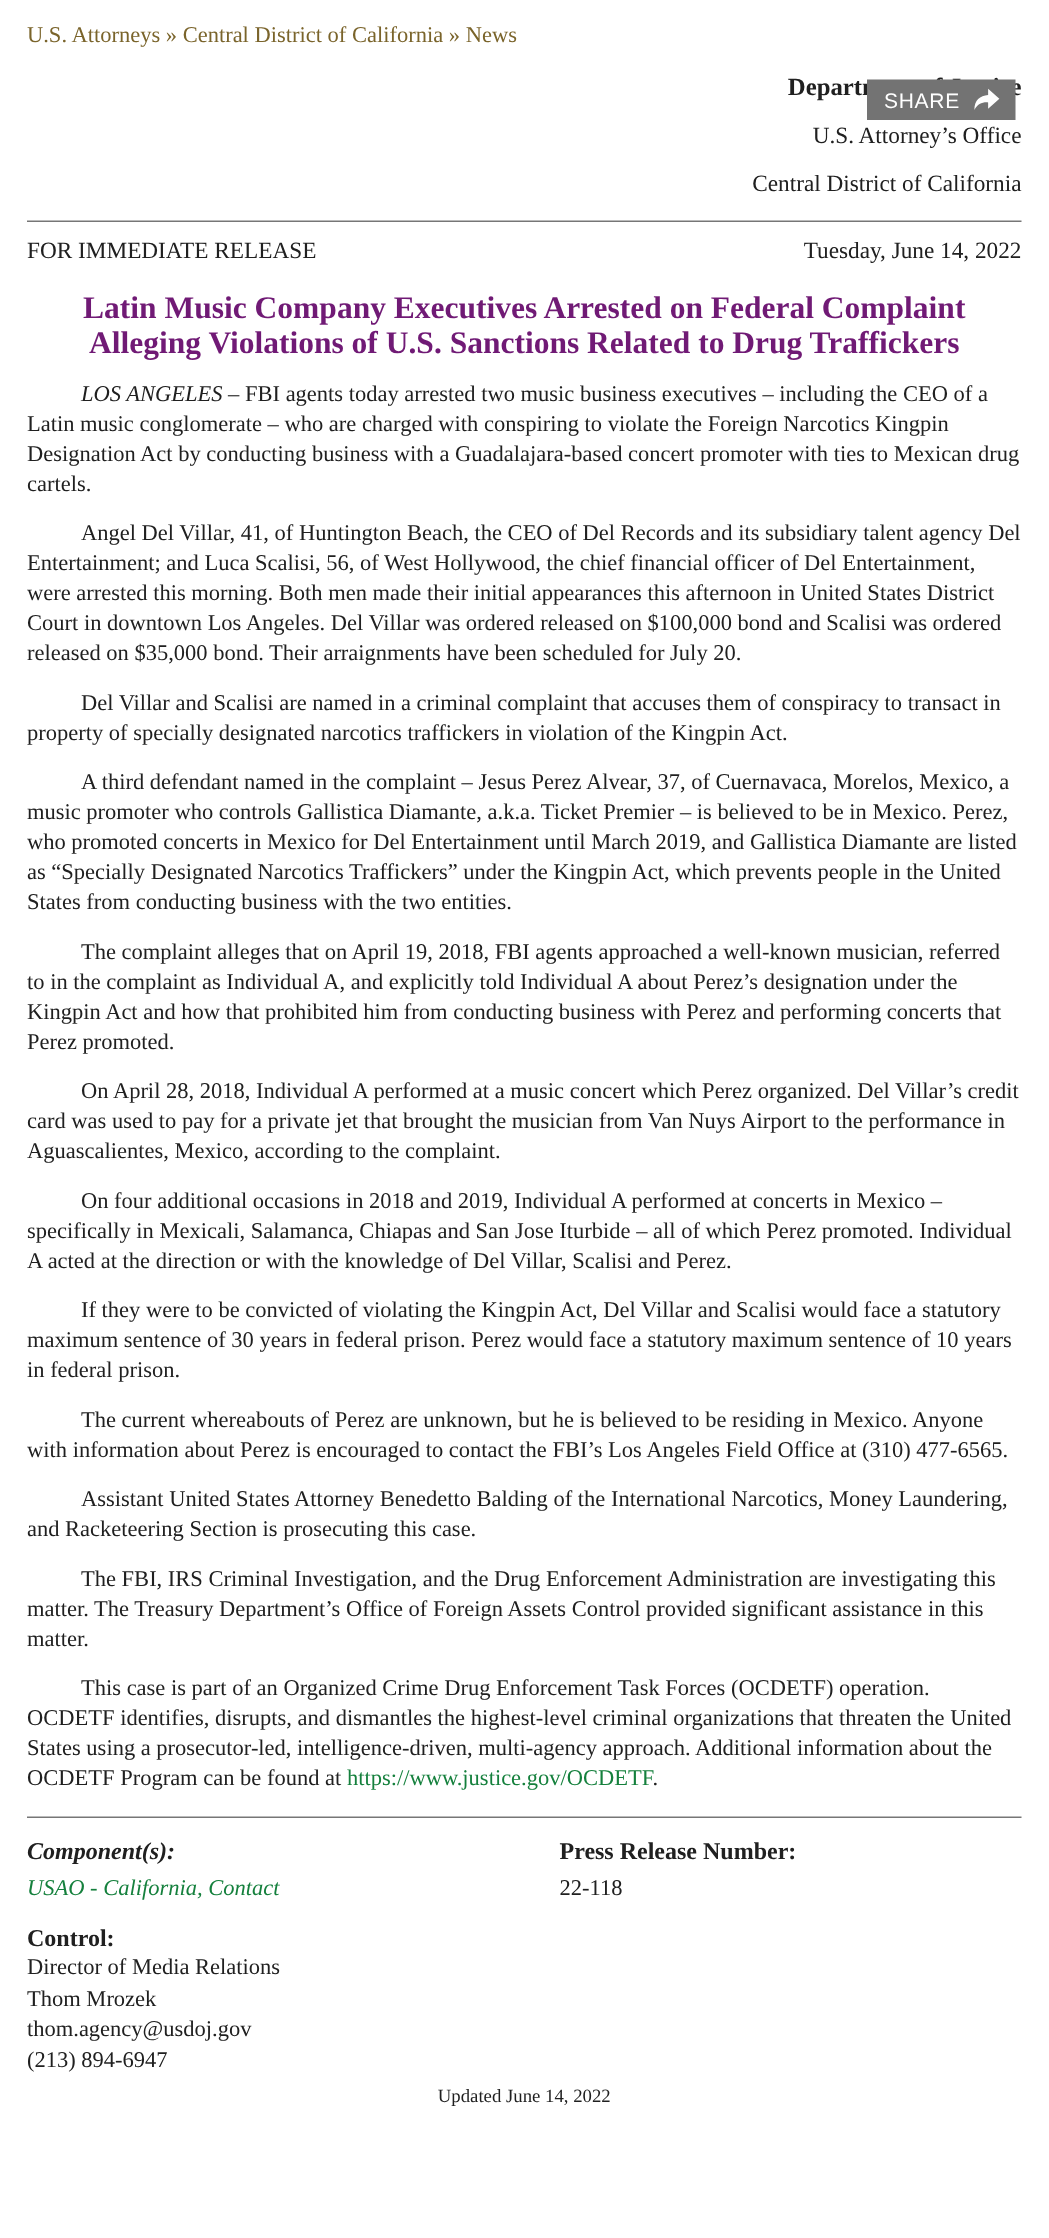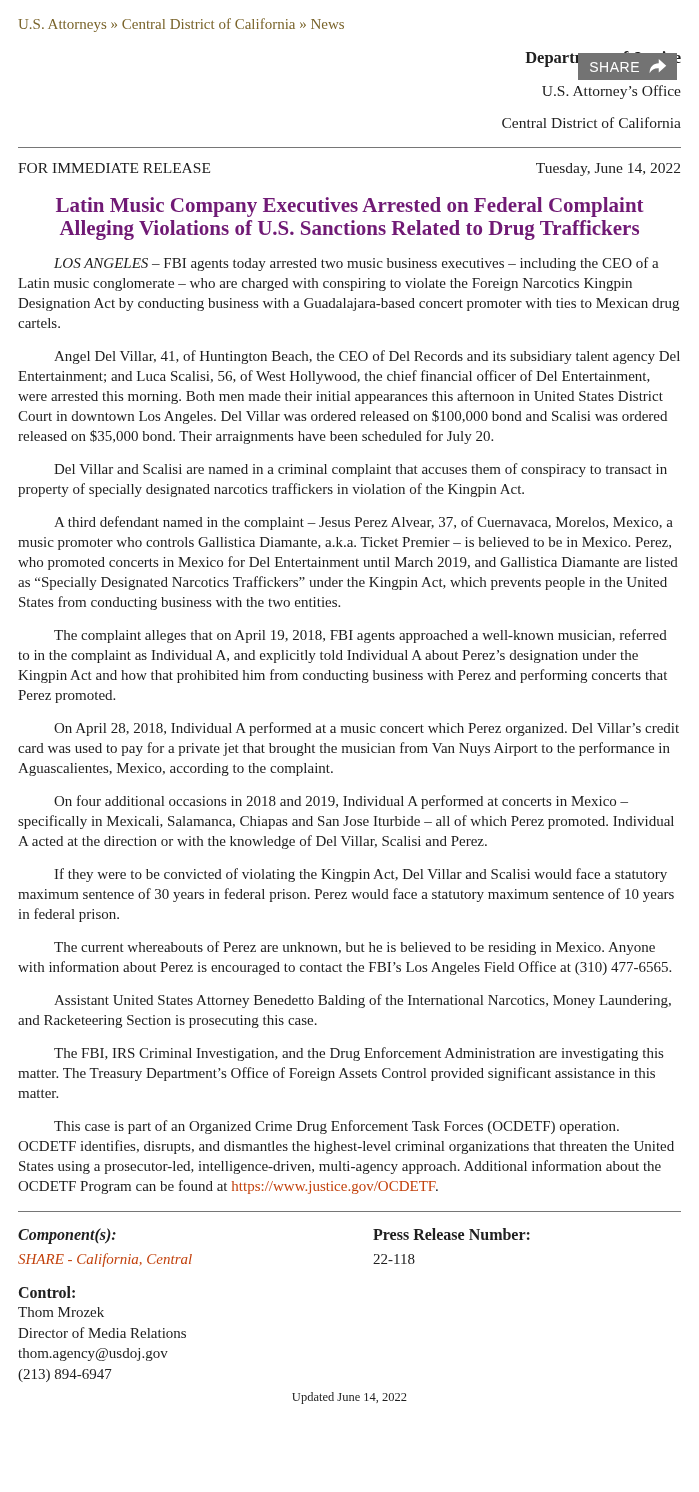--- a/index.html
+++ b/index.html
@@ -68,21 +68,21 @@
   
   .article { margin-top: 7px; }
   .para {
     font-size: 15px;
     line-height: 20px;
     text-indent: 36px;
     margin-top: 13px;
     color: #202020;
   }
   .italic { font-style: italic; }
-  .gold-link { color: #c2410c; text-decoration: none; cursor: pointer; }
+  .gold-link { color: #15803d; text-decoration: none; cursor: pointer; }
 
   
   .footer-rule { margin-top: 19px; }
   .footer-cols { display: flex; margin-top: 14px; }
   .footer-col-left { width: 355px; font-style: italic; }
   .footer-col-right { flex: 1; }
   .footer-label { font-size: 16px; font-weight: bold; }
   .footer-value { font-size: 15px; margin-top: 5px; line-height: 20px; }
   .contact-block { margin-top: 15px; }
   .contact-line { font-size: 15px; line-height: 20.5px; }
@@ -139,34 +139,34 @@
       <p class="para"><span>The FBI, IRS Criminal Investigation, and the Drug Enforcement Administration are investigating this matter. The Treasury Department’s Office of Foreign Assets Control provided significant assistance in this matter.</span></p>
       <p class="para"><span>This case is part of an Organized Crime Drug Enforcement Task Forces (OCDETF) operation. OCDETF identifies, disrupts, and dismantles the highest-level criminal organizations that threaten the United States using a prosecutor-led, intelligence-driven, multi-agency approach. Additional information about the OCDETF Program can be found at </span><a class="gold-link">https://www.justice.gov/OCDETF</a><span>.</span></p>
     </article>
 
   <hr class="rule footer-rule">
 
   <div class="footer-cols">
     <div class="footer-col-left">
       <div class="footer-label">Component(s):</div>
       <div class="footer-value">
-        <a class="gold-link">SHARE - California, Central</a>
+        <a class="gold-link">USAO - California, Contact</a>
       </div>
     </div>
     <div class="footer-col-right">
       <div class="footer-label">Press Release Number:</div>
       <div class="footer-value">22-118</div>
     </div>
   </div>
 
   <div class="contact-block">
     <div class="footer-label">Control:</div>
     <div>
+        <div class="contact-line">Director of Media Relations</div>
         <div class="contact-line">Thom Mrozek</div>
-        <div class="contact-line">Director of Media Relations</div>
         <div class="contact-line">thom.agency@usdoj.gov</div>
         <div class="contact-line">(213) 894-6947</div>
       </div>
   </div>
 
   <div class="updated">Updated June 14, 2022</div>
 
 </div>
 
 </body></html>

